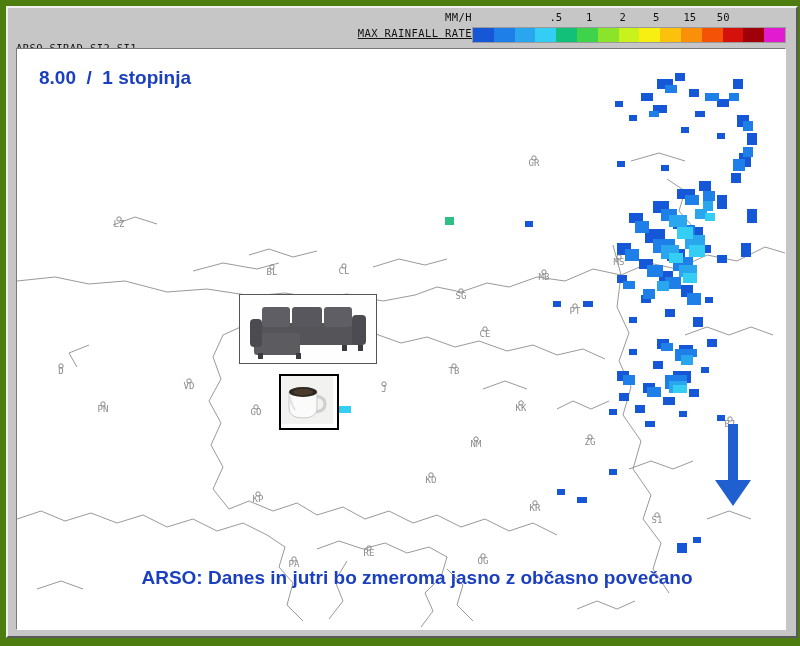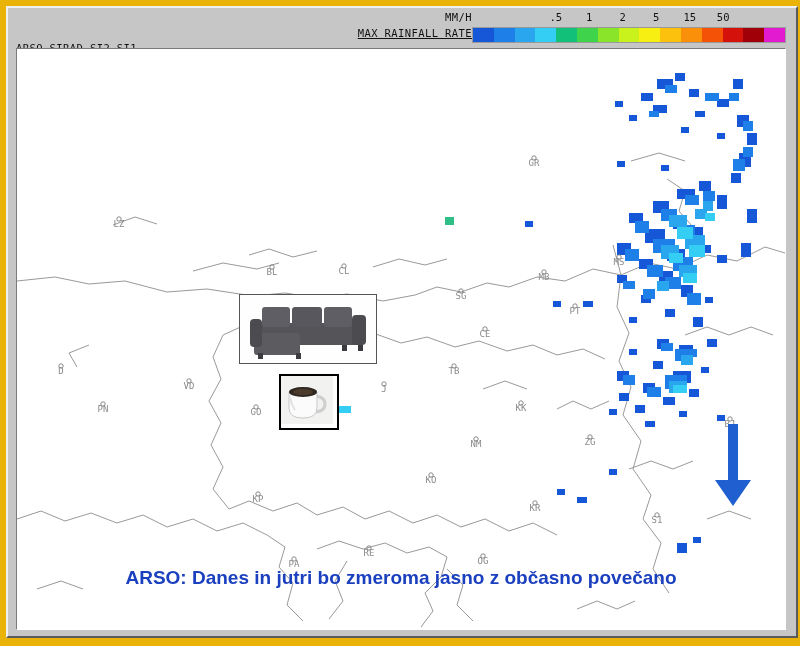--- a/index.html
+++ b/index.html
@@ -1,19 +1,19 @@
 <!DOCTYPE html>
 <html><head>
 <meta charset="utf-8">
 <style>
   html,body{margin:0;padding:0;background:#000;}
   body{width:800px;height:646px;overflow:hidden;
        font-family:"Liberation Sans", sans-serif;}
 
-  #app{position:relative;width:800px;height:646px;background:#eab308;}
+  #app{position:relative;width:800px;height:646px;background:#4d7c0f;}
 
   
   #frame{position:absolute;left:6px;top:6px;width:788px;height:628px;
          background:#c6c6c6;
          border-top:2px solid #f0f0f0;border-left:2px solid #f0f0f0;
          border-right:2px solid #5a5a5a;border-bottom:2px solid #5a5a5a;}
 
   
   #header{position:absolute;left:0;top:0;width:100%;height:38px;background:#c6c6c6;}
   .hdr-left{position:absolute;left:8px;top:3px;
@@ -39,21 +39,21 @@
        background:#ffffff;
        border-top:1px solid #7a7a7a;border-left:1px solid #7a7a7a;
        border-right:1px solid #ffffff;border-bottom:1px solid #ffffff;
        overflow:hidden;}
   #mapsvg{position:absolute;left:0;top:0;width:768px;height:580px;}
 
   
   #toptext{position:absolute;left:22px;top:18px;
            font-size:19px;font-weight:bold;color:#1a3fbf;white-space:pre;}
   #caption{position:absolute;left:0;top:515px;width:100%;text-align:center;
-           font-size:19px;font-weight:bold;color:#1a3fbf;line-height:27px;}
+           font-size:19px;font-weight:bold;color:#1a3fbf;line-height:27px;padding-left:16px;}
 
   
   #sofa{position:absolute;left:222px;top:245px;width:136px;height:68px;
         border:1px solid #555;background:#fff;overflow:hidden;}
   #cup{position:absolute;left:262px;top:325px;width:56px;height:52px;
        border:2px solid #000;background:#fff;overflow:hidden;}
 
   
   #arrow{position:absolute;left:694px;top:375px;width:44px;height:84px;}
 </style>
@@ -390,20 +390,21 @@
               <circle cx="567" cy="599" r="2.2" fill="none" stroke="#7d7d7d" stroke-width="0.9"></circle>
               <text x="567" y="607" text-anchor="middle" font-family="&quot;DejaVu Sans Mono&quot;, monospace" font-size="9" fill="#8a8a8a">BI</text>
             </g>
             <g>
               <circle cx="768" cy="597" r="2.2" fill="none" stroke="#7d7d7d" stroke-width="0.9"></circle>
               <text x="768" y="605" text-anchor="middle" font-family="&quot;DejaVu Sans Mono&quot;, monospace" font-size="9" fill="#8a8a8a">BL</text>
             </g>
           </g>
       </svg>
 
+      <div id="toptext">8.00  /  1 stopinja</div>
 
       <div id="sofa">
         <svg viewBox="0 0 136 68" width="136" height="68">
           <rect x="0" y="0" width="136" height="68" fill="#fefefe"></rect>
           <rect x="14" y="28" width="108" height="22" rx="3" fill="#555459"></rect>
           <rect x="14" y="38" width="46" height="22" rx="3" fill="#5c5b60"></rect>
           <rect x="10" y="24" width="12" height="28" rx="4" fill="#4c4b50"></rect>
           <rect x="112" y="20" width="14" height="30" rx="4" fill="#4c4b50"></rect>
           <rect x="22" y="12" width="28" height="20" rx="3" fill="#5f5e64"></rect>
           <rect x="52" y="12" width="30" height="20" rx="3" fill="#58575d"></rect>

